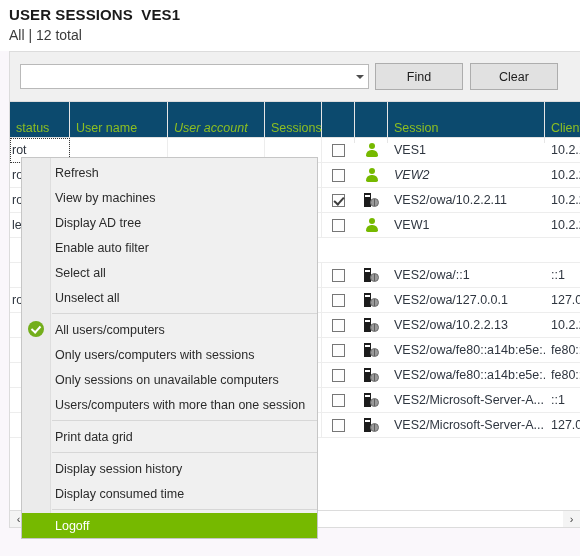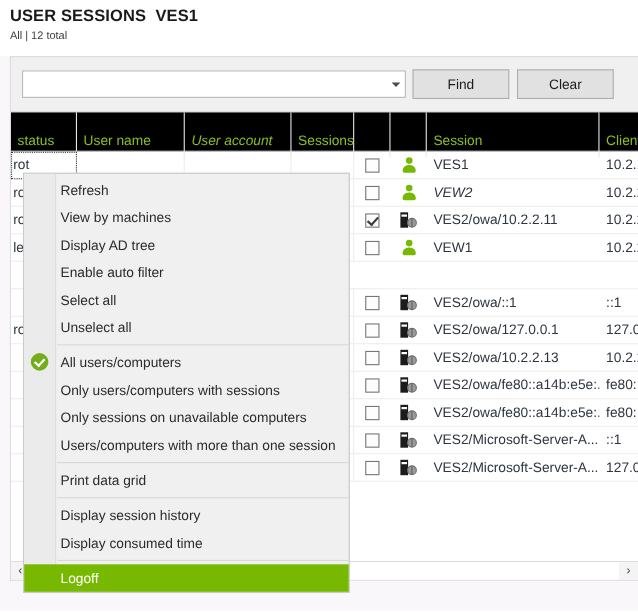--- a/index.html
+++ b/index.html
@@ -25,21 +25,21 @@
     background: #ffffff;
   }
   .hdr-title {
     position: absolute; left: 9px; top: 6px;
     font-size: 15px; font-weight: bold;
     color: #1a1a1a; letter-spacing: 0.1px;
     white-space: pre;
   }
   .hdr-sub {
     position: absolute; left: 9px; top: 27px;
-    font-size: 10px; color: #3b3b3b;
+    font-size: 14px; color: #3b3b3b;
     white-space: pre;
   }
 
   
   .toolband {
     position: absolute; left: 9px; top: 51px;
     width: 571px; height: 51px;
     background: #f0f0f0;
     border: 1px solid #dcdcdc;
     border-right: none;
@@ -83,21 +83,21 @@
   .grid {
     position: absolute; left: 9px; top: 102px;
     width: 571px; height: 408px;
     background: #ffffff;
     border-left: 1px solid #dcdcdc;
     overflow: hidden;
   }
   .ghead {
     position: relative;
     height: 36px;
-    background: #000000;
+    background: #0c4a6e;
     border-bottom: 1px solid #e3e3e3;
   }
   .ghead .hc {
     position: absolute; top: 0; height: 41px;
     border-right: 1px solid #e6e6e6;
   }
   .ghead .hc span {
     position: absolute; left: 6px; bottom: 8px;
     font-size: 12.5px; color: #8cbe22;
     white-space: nowrap;

